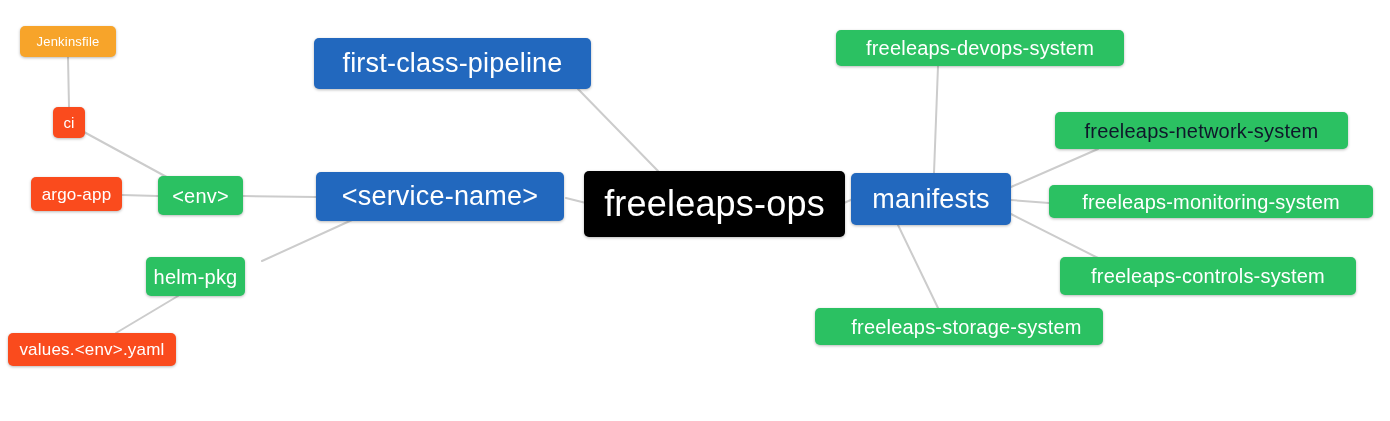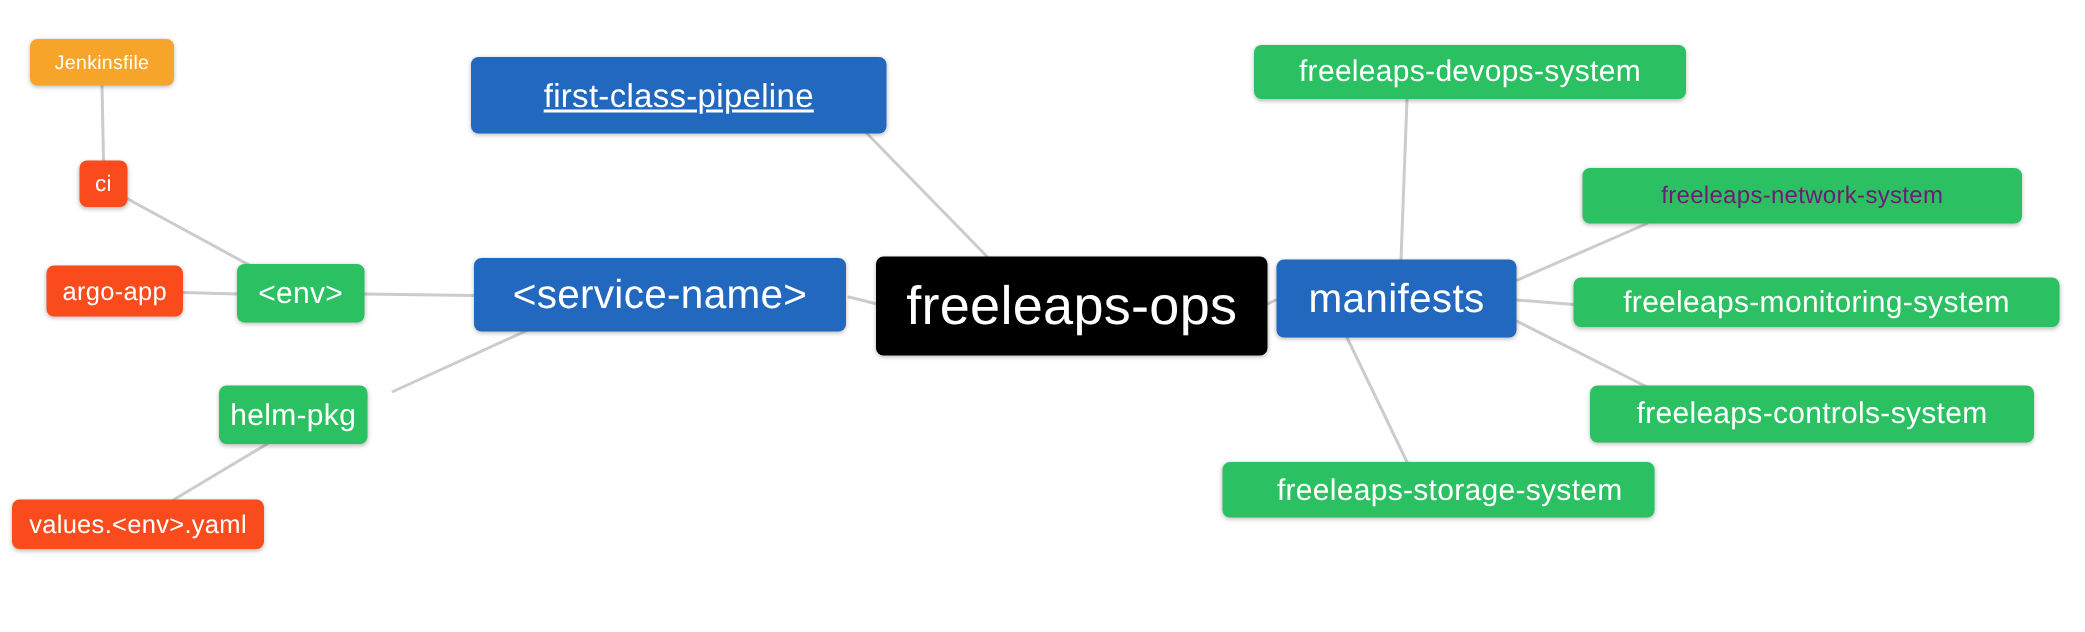--- a/index.html
+++ b/index.html
@@ -58,23 +58,23 @@
       <line x1="1011" y1="214" x2="1098" y2="258" stroke="#CCCCCC" stroke-width="2" stroke-linecap="round"></line>
       <line x1="898" y1="225" x2="938" y2="308" stroke="#CCCCCC" stroke-width="2" stroke-linecap="round"></line>
     </svg>
   <div id="node-layer">
       <div class="node" style="left: 20px; top: 26px; width: 96px; height: 31px; font-size: 13px; background: rgb(247, 164, 42); color: rgb(255, 255, 255);">Jenkinsfile</div>
       <div class="node" style="left: 53px; top: 107px; width: 32px; height: 31px; font-size: 15px; background: rgb(250, 75, 29); color: rgb(255, 255, 255);">ci</div>
       <div class="node" style="left: 31px; top: 177px; width: 91px; height: 34px; font-size: 17px; background: rgb(250, 75, 29); color: rgb(255, 255, 255);">argo-app</div>
       <div class="node" style="left: 158px; top: 176px; width: 85px; height: 39px; font-size: 20px; background: rgb(43, 193, 98); color: rgb(255, 255, 255);">&lt;env&gt;</div>
       <div class="node" style="left: 146px; top: 257px; width: 99px; height: 39px; font-size: 20px; background: rgb(43, 193, 98); color: rgb(255, 255, 255);">helm-pkg</div>
       <div class="node" style="left: 8px; top: 333px; width: 168px; height: 33px; font-size: 17px; background: rgb(250, 75, 29); color: rgb(255, 255, 255);">values.&lt;env&gt;.yaml</div>
-      <div class="node" style="left: 314px; top: 38px; width: 277px; height: 51px; font-size: 22px; background: rgb(34, 104, 190); color: rgb(255, 255, 255); text-decoration: underline;">first-class-pipeline</div>
+      <div class="node" style="left: 314px; top: 38px; width: 277px; height: 51px; font-size: 27px; background: rgb(34, 104, 190); color: rgb(255, 255, 255);">first-class-pipeline</div>
       <div class="node" style="left: 316px; top: 172px; width: 248px; height: 49px; font-size: 27px; background: rgb(34, 104, 190); color: rgb(255, 255, 255);">&lt;service-name&gt;</div>
       <div class="node" style="left: 584px; top: 171px; width: 261px; height: 66px; font-size: 36px; background: #000000; color: rgb(255, 255, 255);">freeleaps-ops</div>
       <div class="node" style="left: 851px; top: 173px; width: 160px; height: 52px; font-size: 27px; background: rgb(34, 104, 190); color: rgb(255, 255, 255);">manifests</div>
       <div class="node" style="left: 836px; top: 30px; width: 288px; height: 36px; font-size: 20px; background: rgb(43, 193, 98); color: rgb(255, 255, 255);">freeleaps-devops-system</div>
-      <div class="node" style="left: 1055px; top: 112px; width: 293px; height: 37px; font-size: 16px; background: rgb(43, 193, 98); color: #701a75;">freeleaps-network-system</div>
+      <div class="node" style="left: 1055px; top: 112px; width: 293px; height: 37px; font-size: 20px; background: rgb(43, 193, 98); color: #0f172a;">freeleaps-network-system</div>
       <div class="node" style="left: 1049px; top: 185px; width: 324px; height: 33px; font-size: 20px; background: rgb(43, 193, 98); color: rgb(255, 255, 255);">freeleaps-monitoring-system</div>
       <div class="node" style="left: 1060px; top: 257px; width: 296px; height: 38px; font-size: 20px; background: rgb(43, 193, 98); color: rgb(255, 255, 255);">freeleaps-controls-system</div>
       <div class="node" style="left: 815px; top: 308px; width: 288px; height: 37px; font-size: 20px; background: rgb(43, 193, 98); color: rgb(255, 255, 255); padding-left: 15px;">freeleaps-storage-system</div>
     </div>
 </div>
 
 </body></html>

